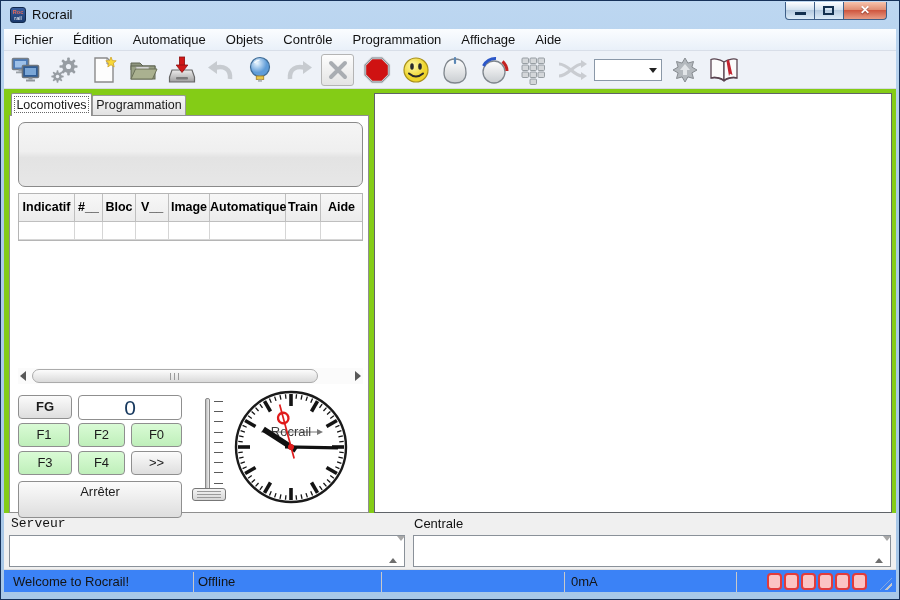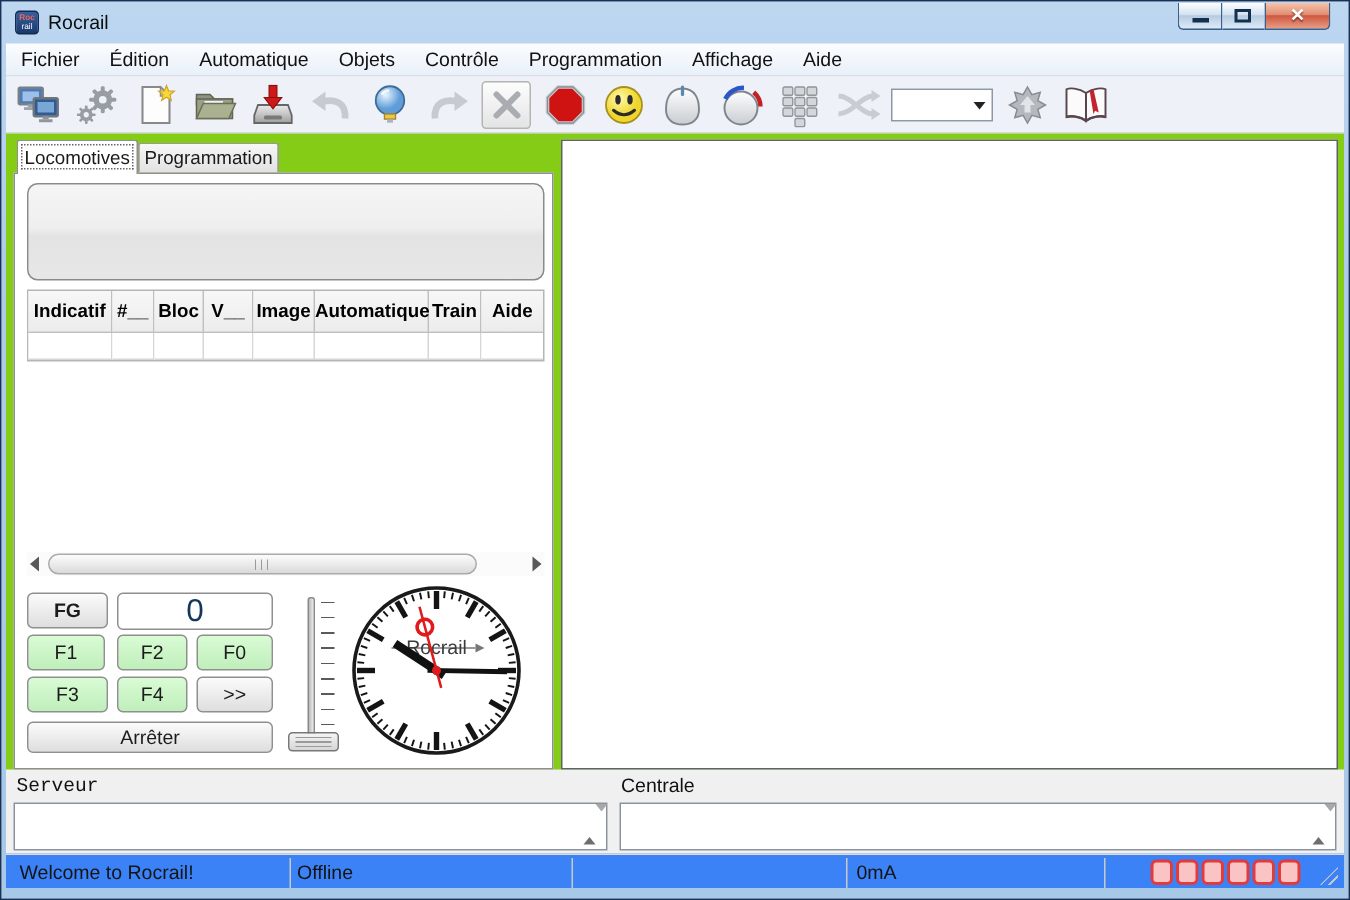--- a/index.html
+++ b/index.html
@@ -354,21 +354,21 @@
         </div>
 
         <div class="fbtn" style="left:8px;top:279px;width:54px;font-weight:bold;">FG</div>
         <div class="speed-display">0</div>
         <div class="fbtn green" style="left:8px;top:307px;width:52px;">F1</div>
         <div class="fbtn green" style="left:68px;top:307px;width:47px;">F2</div>
         <div class="fbtn green" style="left:121px;top:307px;width:51px;">F0</div>
         <div class="fbtn green" style="left:8px;top:335px;width:54px;">F3</div>
         <div class="fbtn green" style="left:68px;top:335px;width:47px;">F4</div>
         <div class="fbtn" style="left:121px;top:335px;width:51px;">&gt;&gt;</div>
-        <div class="fbtn" style="left:8px;top:365px;width:164px;height:21px;line-height:19px;">Arrêter</div>
+        <div class="fbtn" style="left:8px;top:365px;width:164px;height:37px;line-height:19px;">Arrêter</div>
 
         <div class="slider-track"></div>
         <div class="slider-ticks"></div>
         <div class="slider-thumb">
             <i></i>
           </div>
 
         <svg width="120" height="120" viewBox="0 0 120 120" style="position:absolute;left:221px;top:271px;">
           <circle cx="60" cy="60" r="55" fill="#fff" stroke="#1a1a1a" stroke-width="2.4"></circle>
           <g id="clock-ticks">

